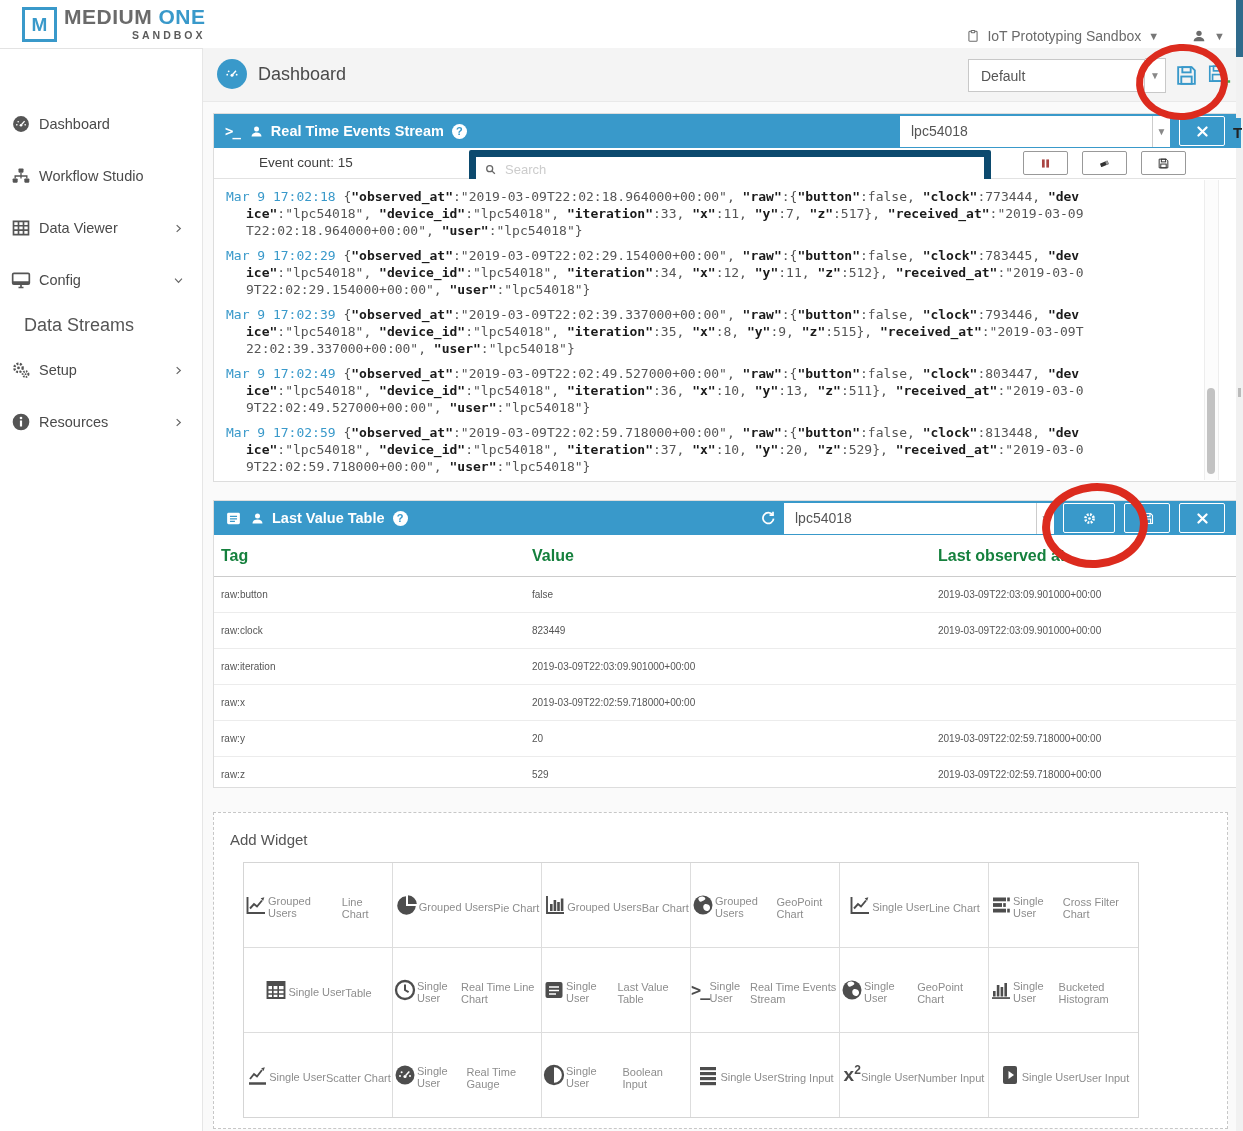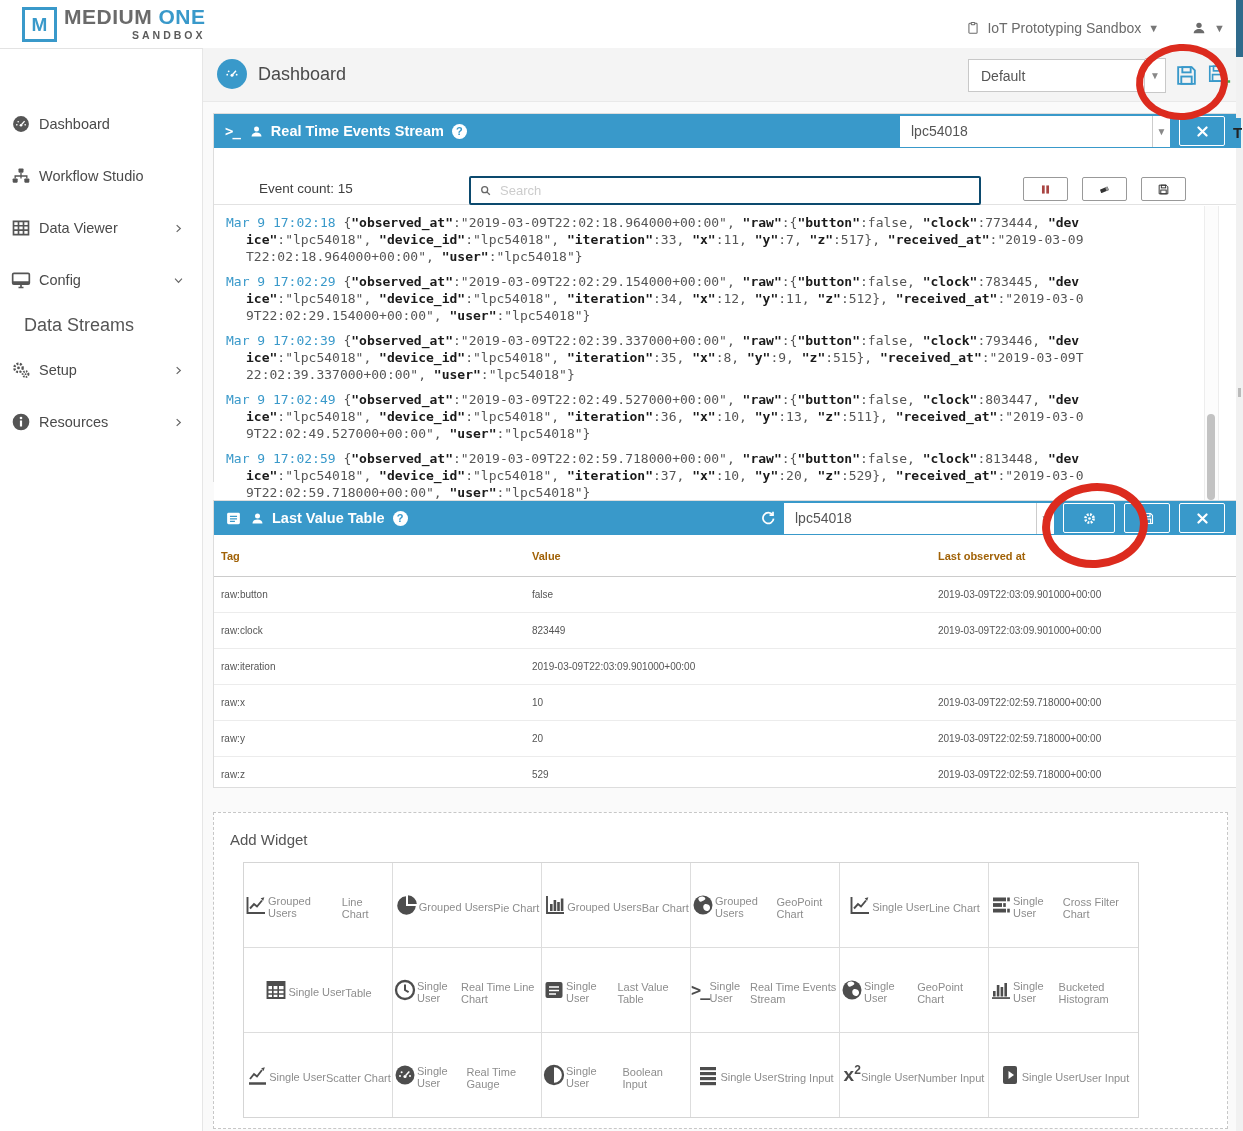--- a/index.html
+++ b/index.html
@@ -9,21 +9,21 @@
   
   .topbar{position:absolute;left:0;top:0;width:100%;height:48px;background:#fff;
           border-bottom:1px solid #e3e3e3;z-index:5;}
   .logo{position:absolute;left:22px;top:6px;display:flex;align-items:flex-start;}
   .logo-m{width:29px;height:29px;border:3px solid var(--accent);display:flex;align-items:center;
           justify-content:center;font-weight:bold;font-size:19px;color:var(--accent);margin-top:1px;}
   .logo-text{margin-left:7px;line-height:1;}
   .logo-row{font-size:21px;font-weight:600;letter-spacing:.5px;color:#6a6a6a;}
   .logo-row .one{color:var(--accent);}
   .logo-sub{font-size:10.5px;letter-spacing:3px;color:#5b5b5b;text-align:right;margin-top:3px;font-weight:600;}
-  .top-right{position:absolute;right:18px;top:4px;height:48px;display:flex;align-items:center;gap:7px;color:#6b6b6b;}
+  .top-right{position:absolute;right:18px;top:12px;height:48px;display:flex;align-items:center;gap:7px;color:#6b6b6b;}
   .top-right .ws-label{font-size:14px;}
   .caret{font-size:11px;color:#777;}
   .ic14 svg{width:14px;height:14px}
   .ic16 svg{width:16px;height:16px}
   .gap26{width:18px}
   
   .sidebar{position:absolute;left:0;top:48px;width:202px;bottom:0;background:#fff;
            border-right:1px solid #e6e6e6;z-index:4;}
   .side-item{position:absolute;left:0;width:100%;height:30px;display:flex;align-items:center;
              color:#4a4a4a;font-size:14.5px;cursor:pointer;}
@@ -63,23 +63,23 @@
   .dev-input{width:252px;height:31px;border:1px solid #fff;background:#fff;font-size:14px;color:#555;
              padding:0 10px;font-family:"Liberation Sans",sans-serif;outline:none;box-sizing:border-box;}
   .dev-caret{width:18px;height:31px;background:#fff;border-left:1px solid #ccc;display:flex;align-items:center;
              justify-content:center;color:#888;font-size:10px;box-sizing:border-box;cursor:pointer;}
   .hbtn{height:28px;border:1.5px solid #fff;border-radius:2px;background:transparent;color:#fff;
         display:flex;align-items:center;justify-content:center;margin-left:9px;cursor:pointer;}
   .hbtn svg{width:15px;height:15px;}
   .hbtn.w44{width:44px}.hbtn.w50{width:50px}
   
   #events-widget{top:113px;height:367px;}
-  .ew-toolbar{position:relative;height:30px;border-bottom:1px solid #e2e2e2;background:#fff;margin-top:26px;}
+  .ew-toolbar{position:relative;height:30px;border-bottom:1px solid #e2e2e2;background:#fff;}
   .ev-count{position:absolute;left:45px;top:7px;font-size:13.5px;color:#3f3f3f;}
-  .search-wrap{position:absolute;left:255px;top:2px;width:508px;height:25px;border:2px solid #0c4a6e;
+  .search-wrap{position:absolute;left:255px;top:2px;width:508px;height:25px;border:7px solid #0c4a6e;
                border-radius:2px;display:flex;align-items:center;background:#fff;}
   .search-wrap svg{width:13px;height:13px;color:#666;margin-left:8px;}
   .search-input{border:none;outline:none;flex:1;font-size:13px;color:#555;margin-left:6px;
                 font-family:"Liberation Sans",sans-serif;}
   .search-input::placeholder{color:#ccc;}
   .tool-btns{position:absolute;right:50px;top:3px;display:flex;gap:14px;}
   .tbtn{width:43px;height:22px;border:1px solid #999;border-radius:2px;background:#fff;display:flex;
         align-items:center;justify-content:center;cursor:pointer;}
   .tbtn svg{width:13px;height:13px;}
   .pause-ic{color:var(--pause);}
@@ -91,21 +91,21 @@
   .log-entry .ts{color:var(--accent);}
   .log-entry b{color:#1b1b1b;}
   .vscroll{position:absolute;right:17px;top:1px;bottom:1px;width:13px;background:#fcfcfc;
            border-left:1px solid #ededed;border-right:1px solid #ededed;}
   .vthumb{position:absolute;left:2px;width:8px;top:208px;height:86px;background:#c2c2c2;border-radius:4px;}
   
   #lvt-widget{top:500px;height:286px;}
   .refresh-ic{color:#fff;margin-right:8px;cursor:pointer;}
   .refresh-ic svg{width:16px;height:16px;}
   .lvt-cols{display:grid;grid-template-columns:311px 406px 1fr;height:41px;align-items:center;
-            padding-left:7px;border-bottom:1px solid #ccc;font-size:11px;color:#a16207;font-weight:600;}
+            padding-left:7px;border-bottom:1px solid #ccc;font-size:16px;color:#15803d;font-weight:600;}
   .lvt-row{display:grid;grid-template-columns:311px 406px 1fr;height:35px;align-items:center;
            padding-left:7px;border-bottom:1px solid #ececec;font-size:10px;color:#555;}
   .lvt-row:last-child{border-bottom:none;}
   
   .add-panel{position:absolute;left:213px;top:812px;width:1013px;height:315px;background:#fff;
              border:1px dashed #c7c7c7;z-index:6;}
   .add-title{position:absolute;left:16px;top:18px;font-size:15px;color:#555;}
   .wgrid{position:absolute;left:29px;top:49px;width:894px;border:1px solid #d5d5d5;
          display:grid;grid-template-columns:repeat(6,149px);}
   .tile{height:84px;border-right:1px solid #ddd;border-bottom:1px solid #ddd;background:#fff;
@@ -439,21 +439,20 @@
           <span>raw:clock</span>
           <span>823449</span>
           <span>2019-03-09T22:03:09.901000+00:00</span>
         </div>
         <div class="lvt-row">
           <span>raw:iteration</span>
           <span>2019-03-09T22:03:09.901000+00:00</span>
         </div>
         <div class="lvt-row">
           <span>raw:x</span>
-          <span>10</span>
           <span>2019-03-09T22:02:59.718000+00:00</span>
         </div>
         <div class="lvt-row">
           <span>raw:y</span>
           <span>20</span>
           <span>2019-03-09T22:02:59.718000+00:00</span>
         </div>
         <div class="lvt-row">
           <span>raw:z</span>
           <span>529</span>

